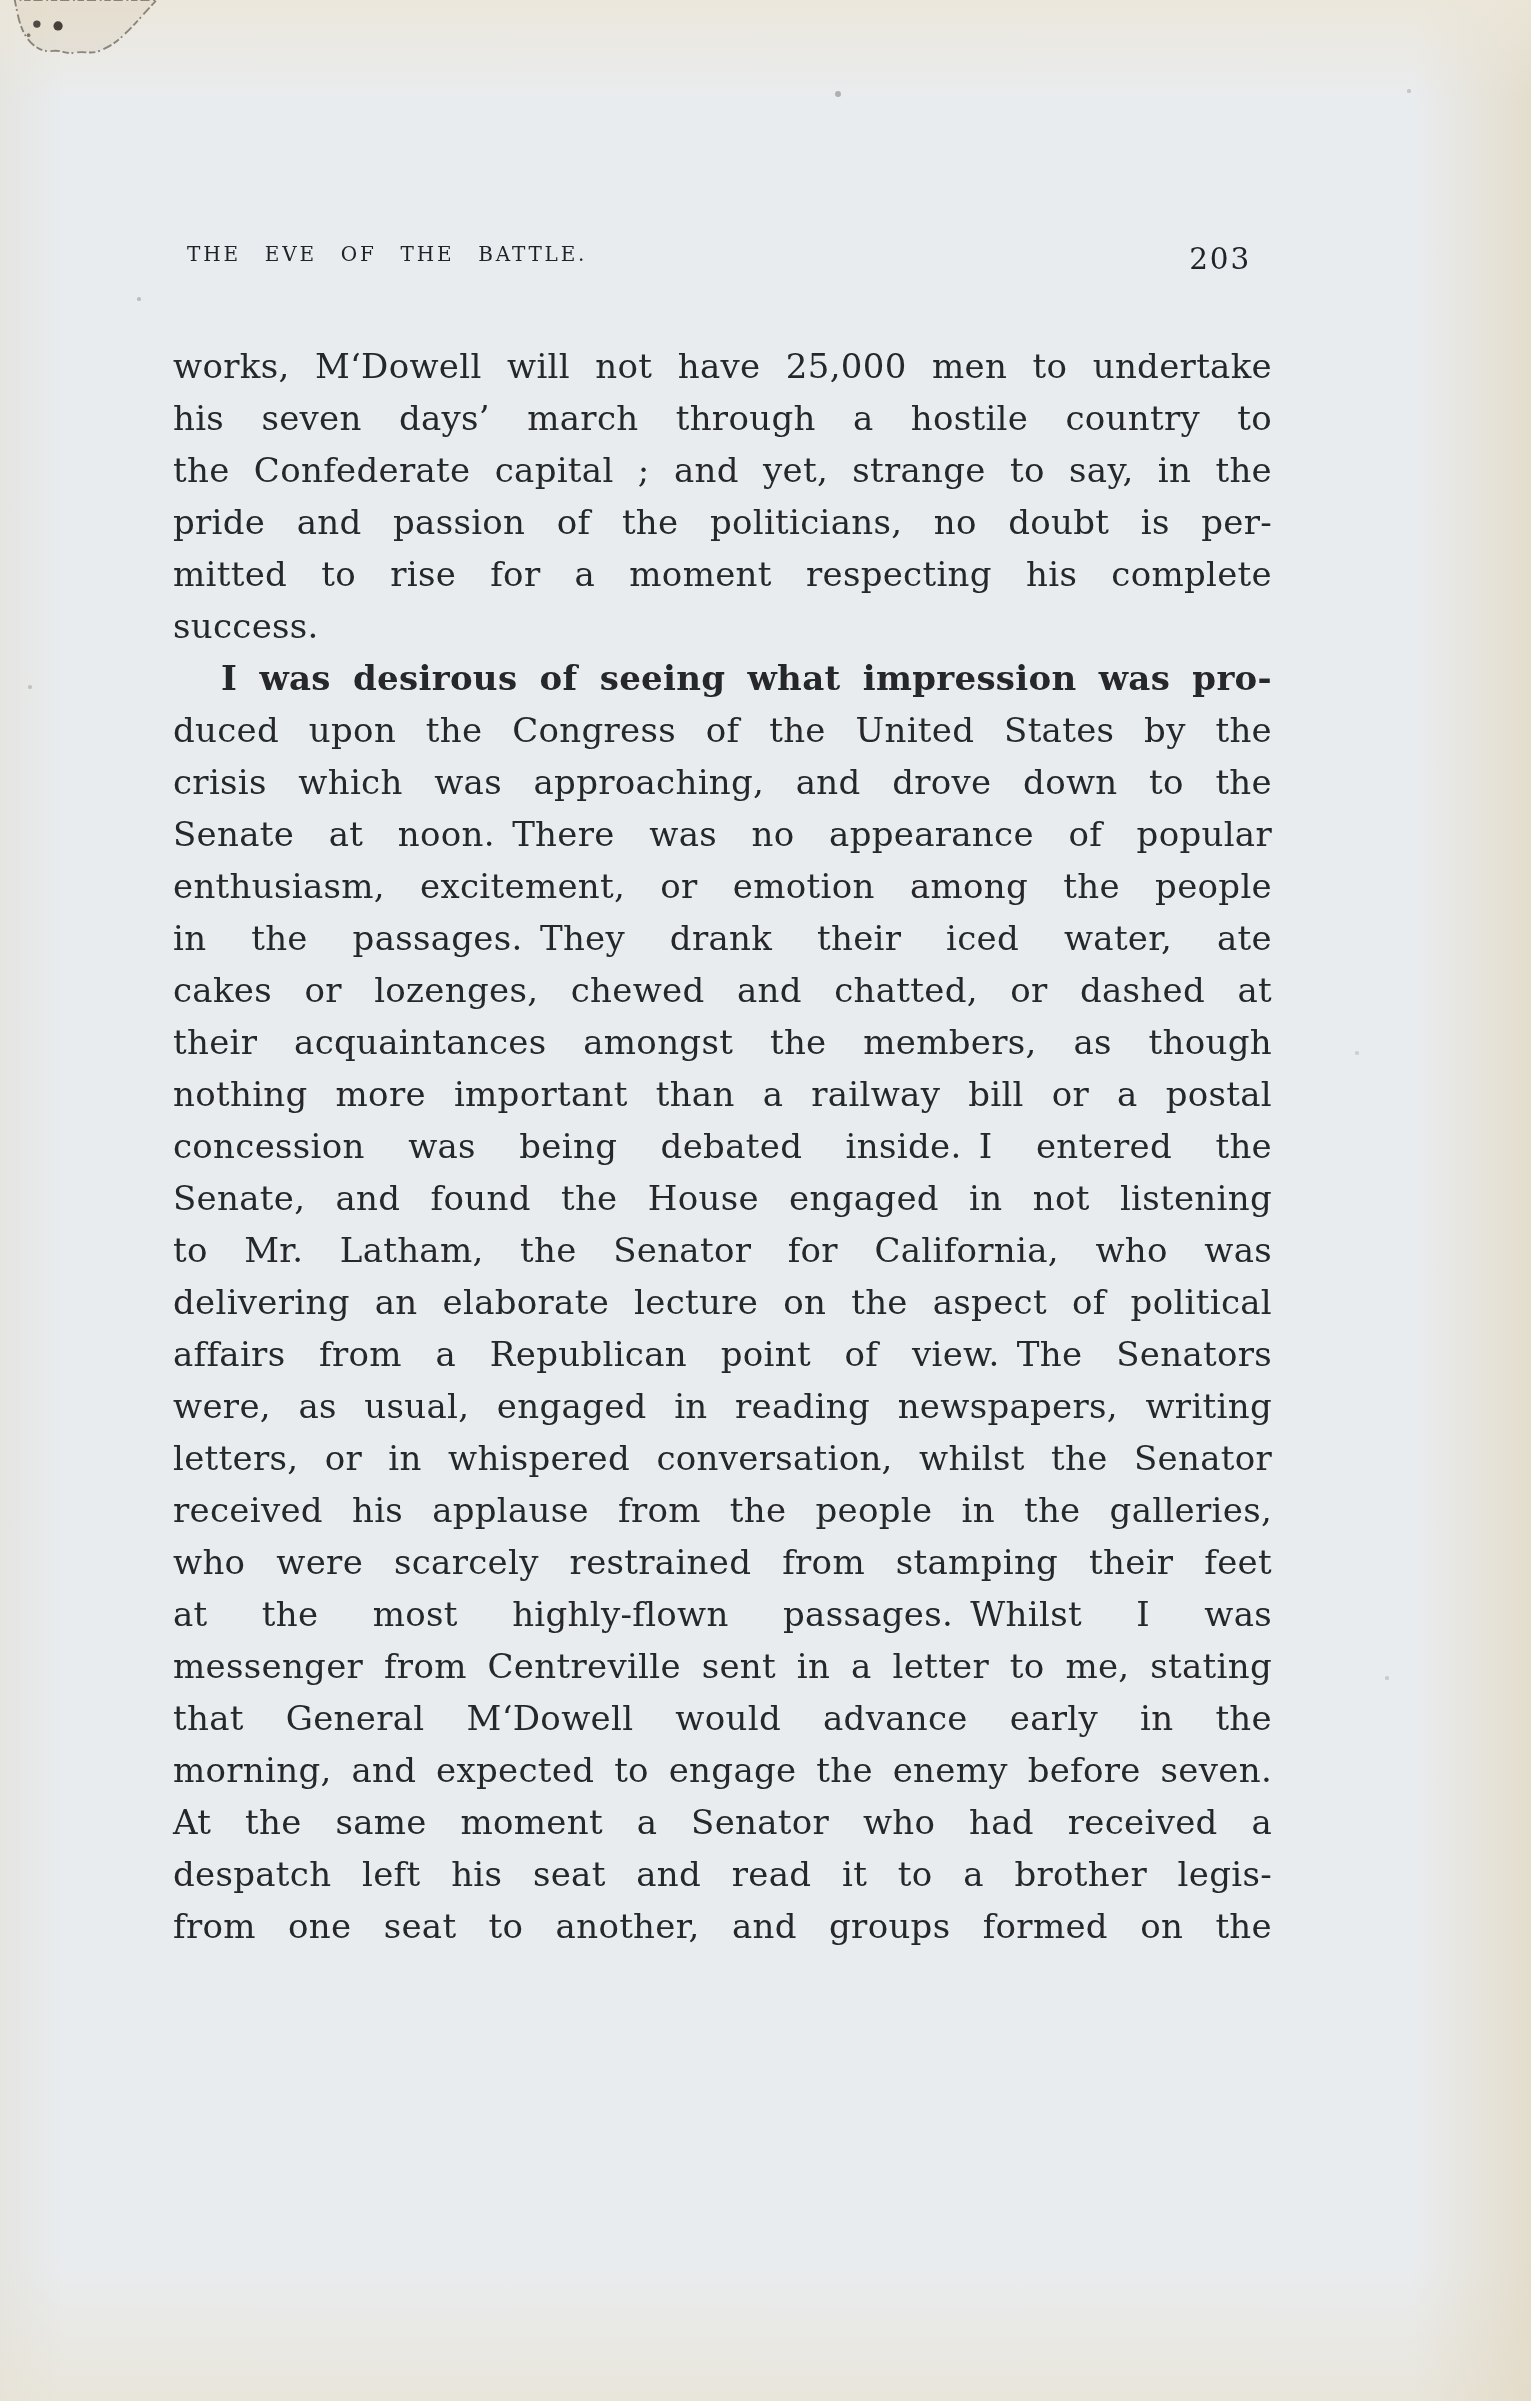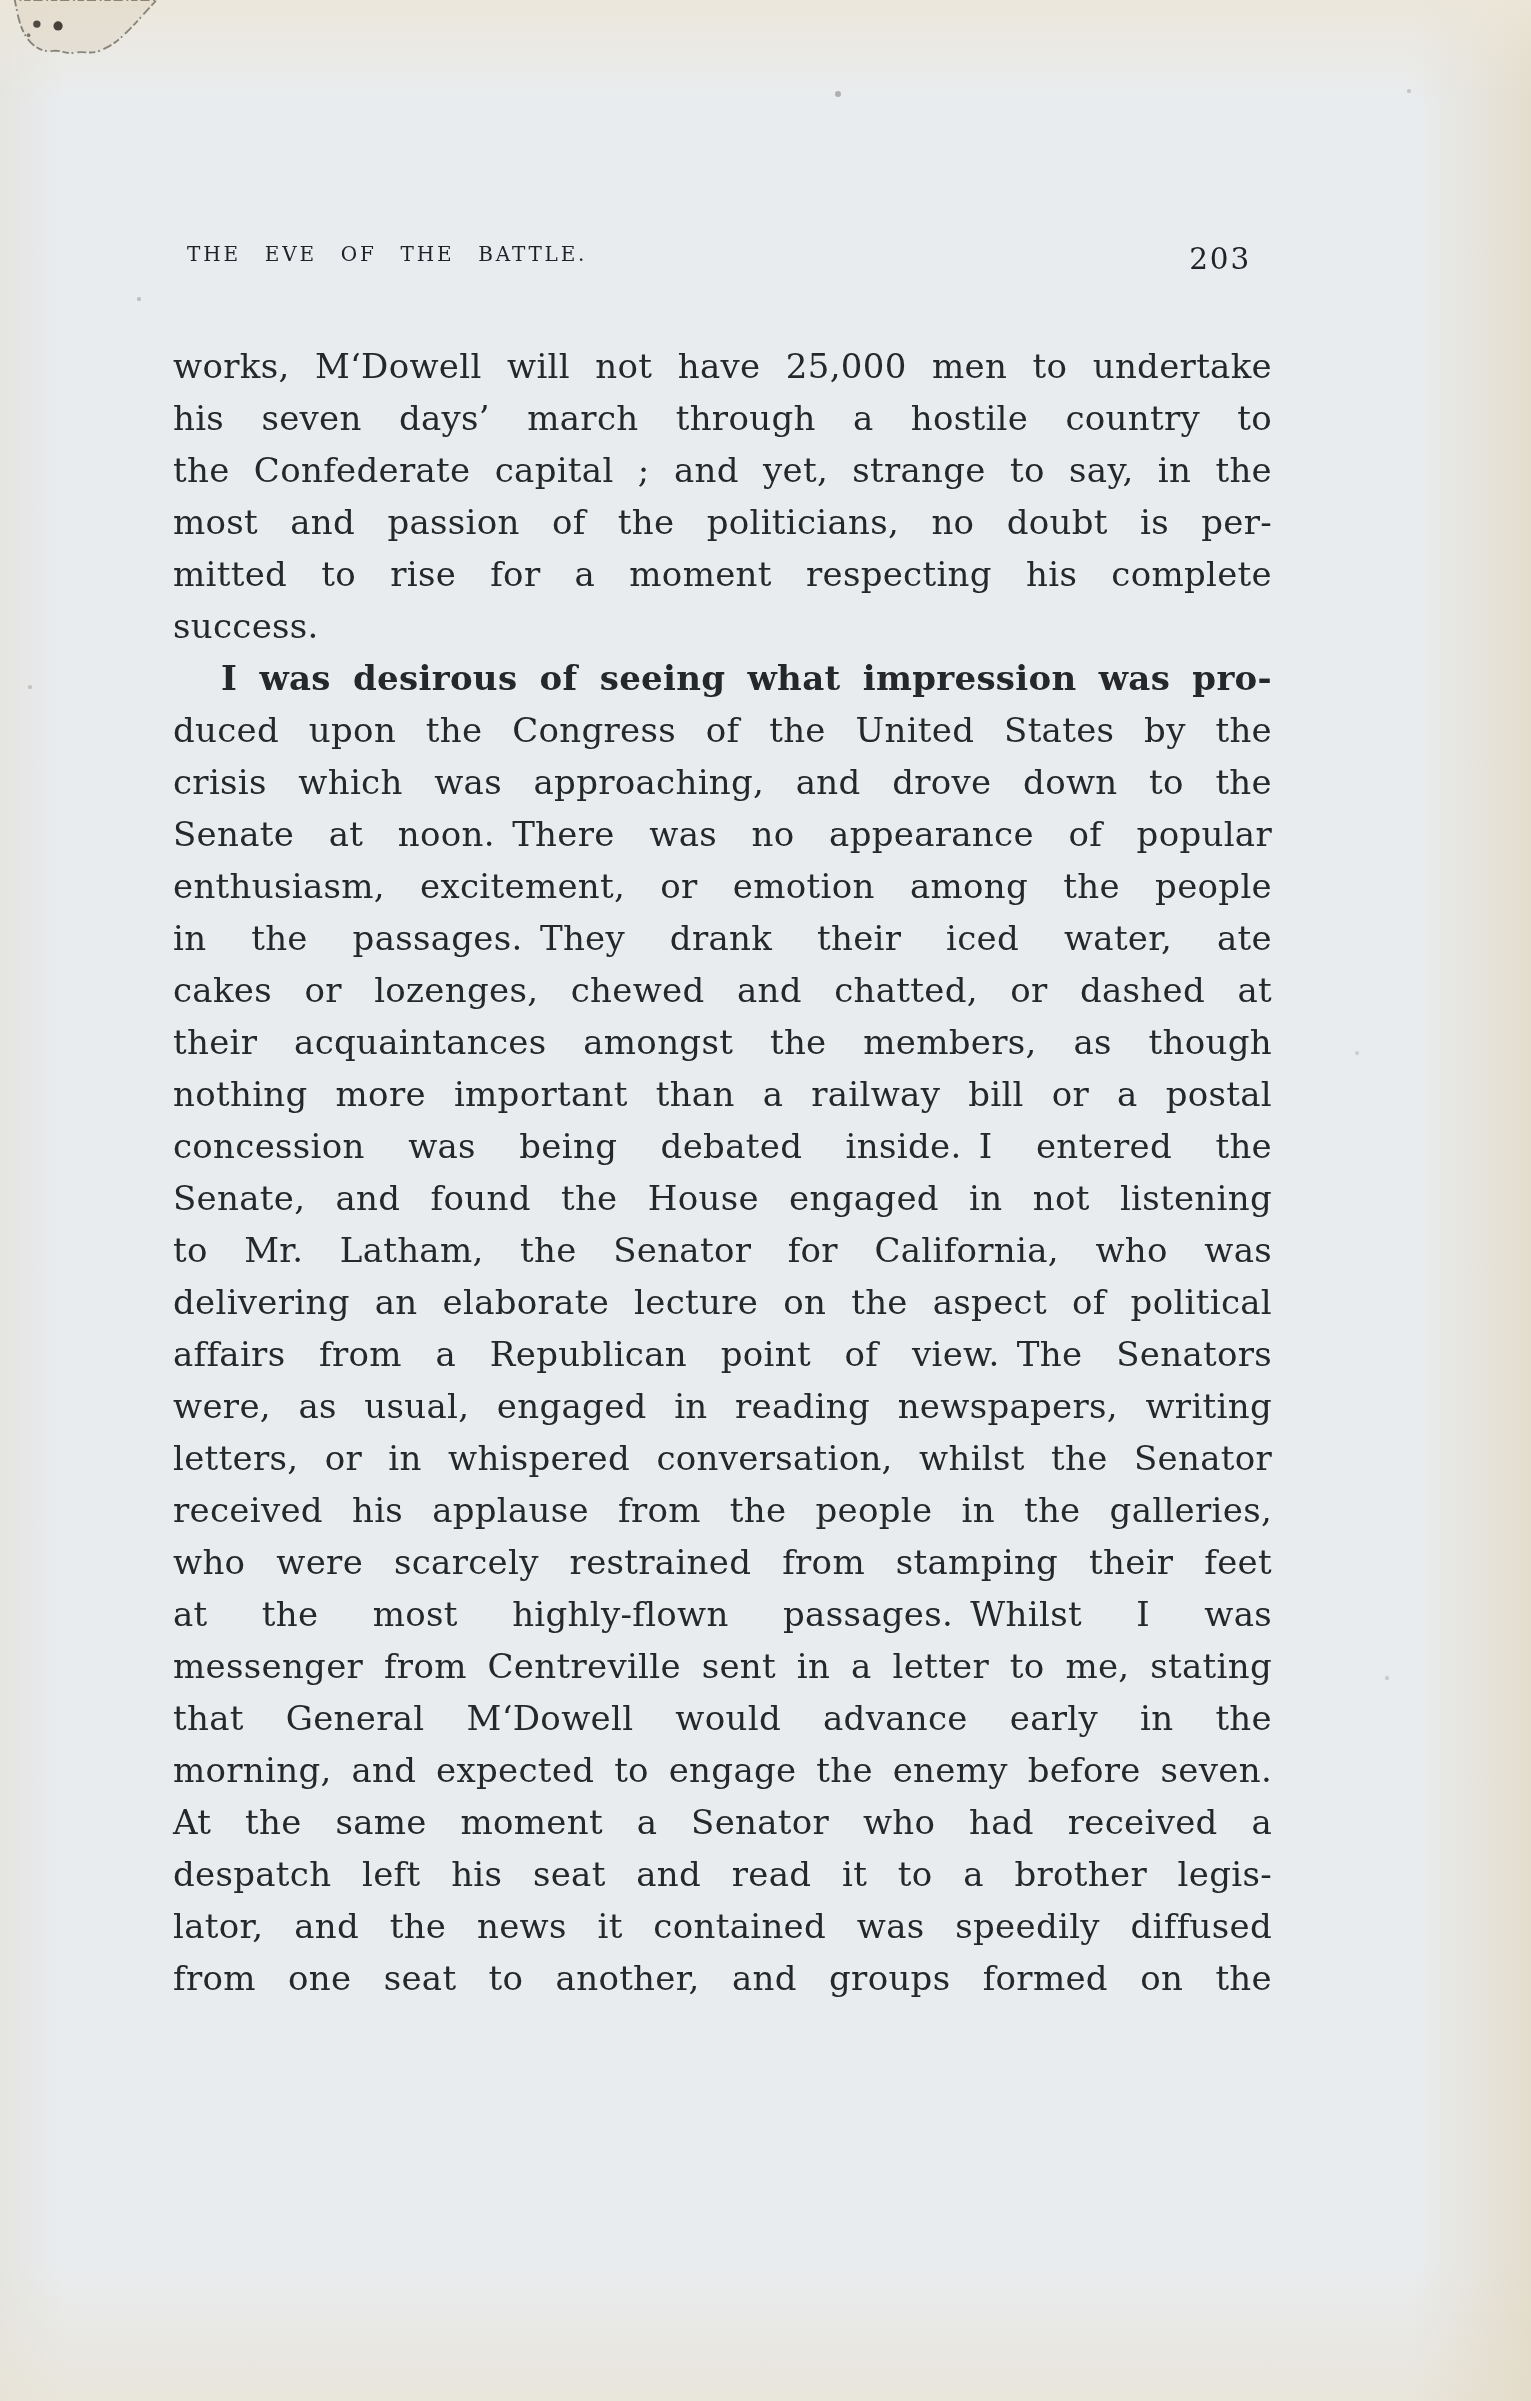--- a/index.html
+++ b/index.html
@@ -105,21 +105,21 @@
 
   <div class="running-header">
     <div class="header-title">THE EVE OF THE BATTLE.</div>
     <div class="page-number">203</div>
   </div>
 
   <div class="text-block">
       <div class="line">works, M‘Dowell will not have 25,000 men to undertake</div>
       <div class="line">his seven days’ march through a hostile country to</div>
       <div class="line">the Confederate capital ; and yet, strange to say, in the</div>
-      <div class="line">most and passion of the politicians, no doubt is per-</div>
+      <div class="line">pride and passion of the politicians, no doubt is per-</div>
       <div class="line">mitted to rise for a moment respecting his complete</div>
       <div class="line no-just-last">success.</div>
       <div class="line indent">I was desirous of seeing what impression was pro-</div>
       <div class="line">duced upon the Congress of the United States by the</div>
       <div class="line">crisis which was approaching, and drove down to the</div>
       <div class="line">Senate at noon. There was no appearance of popular</div>
       <div class="line">enthusiasm, excitement, or emotion among the people</div>
       <div class="line">in the passages. They drank their iced water, ate</div>
       <div class="line">cakes or lozenges, chewed and chatted, or dashed at</div>
       <div class="line">their acquaintances amongst the members, as though</div>
@@ -132,18 +132,17 @@
       <div class="line">were, as usual, engaged in reading newspapers, writing</div>
       <div class="line">letters, or in whispered conversation, whilst the Senator</div>
       <div class="line">received his applause from the people in the galleries,</div>
       <div class="line">who were scarcely restrained from stamping their feet</div>
       <div class="line">at the most highly-flown passages. Whilst I was</div>
       <div class="line">messenger from Centreville sent in a letter to me, stating</div>
       <div class="line">that General M‘Dowell would advance early in the</div>
       <div class="line">morning, and expected to engage the enemy before seven.</div>
       <div class="line">At the same moment a Senator who had received a</div>
       <div class="line">despatch left his seat and read it to a brother legis-</div>
-      <div class="line">lator, and the news it contained was speedily diffused</div>
       <div class="line">from one seat to another, and groups formed on the</div>
     </div>
 
 </div>
 
 
 </body></html>

